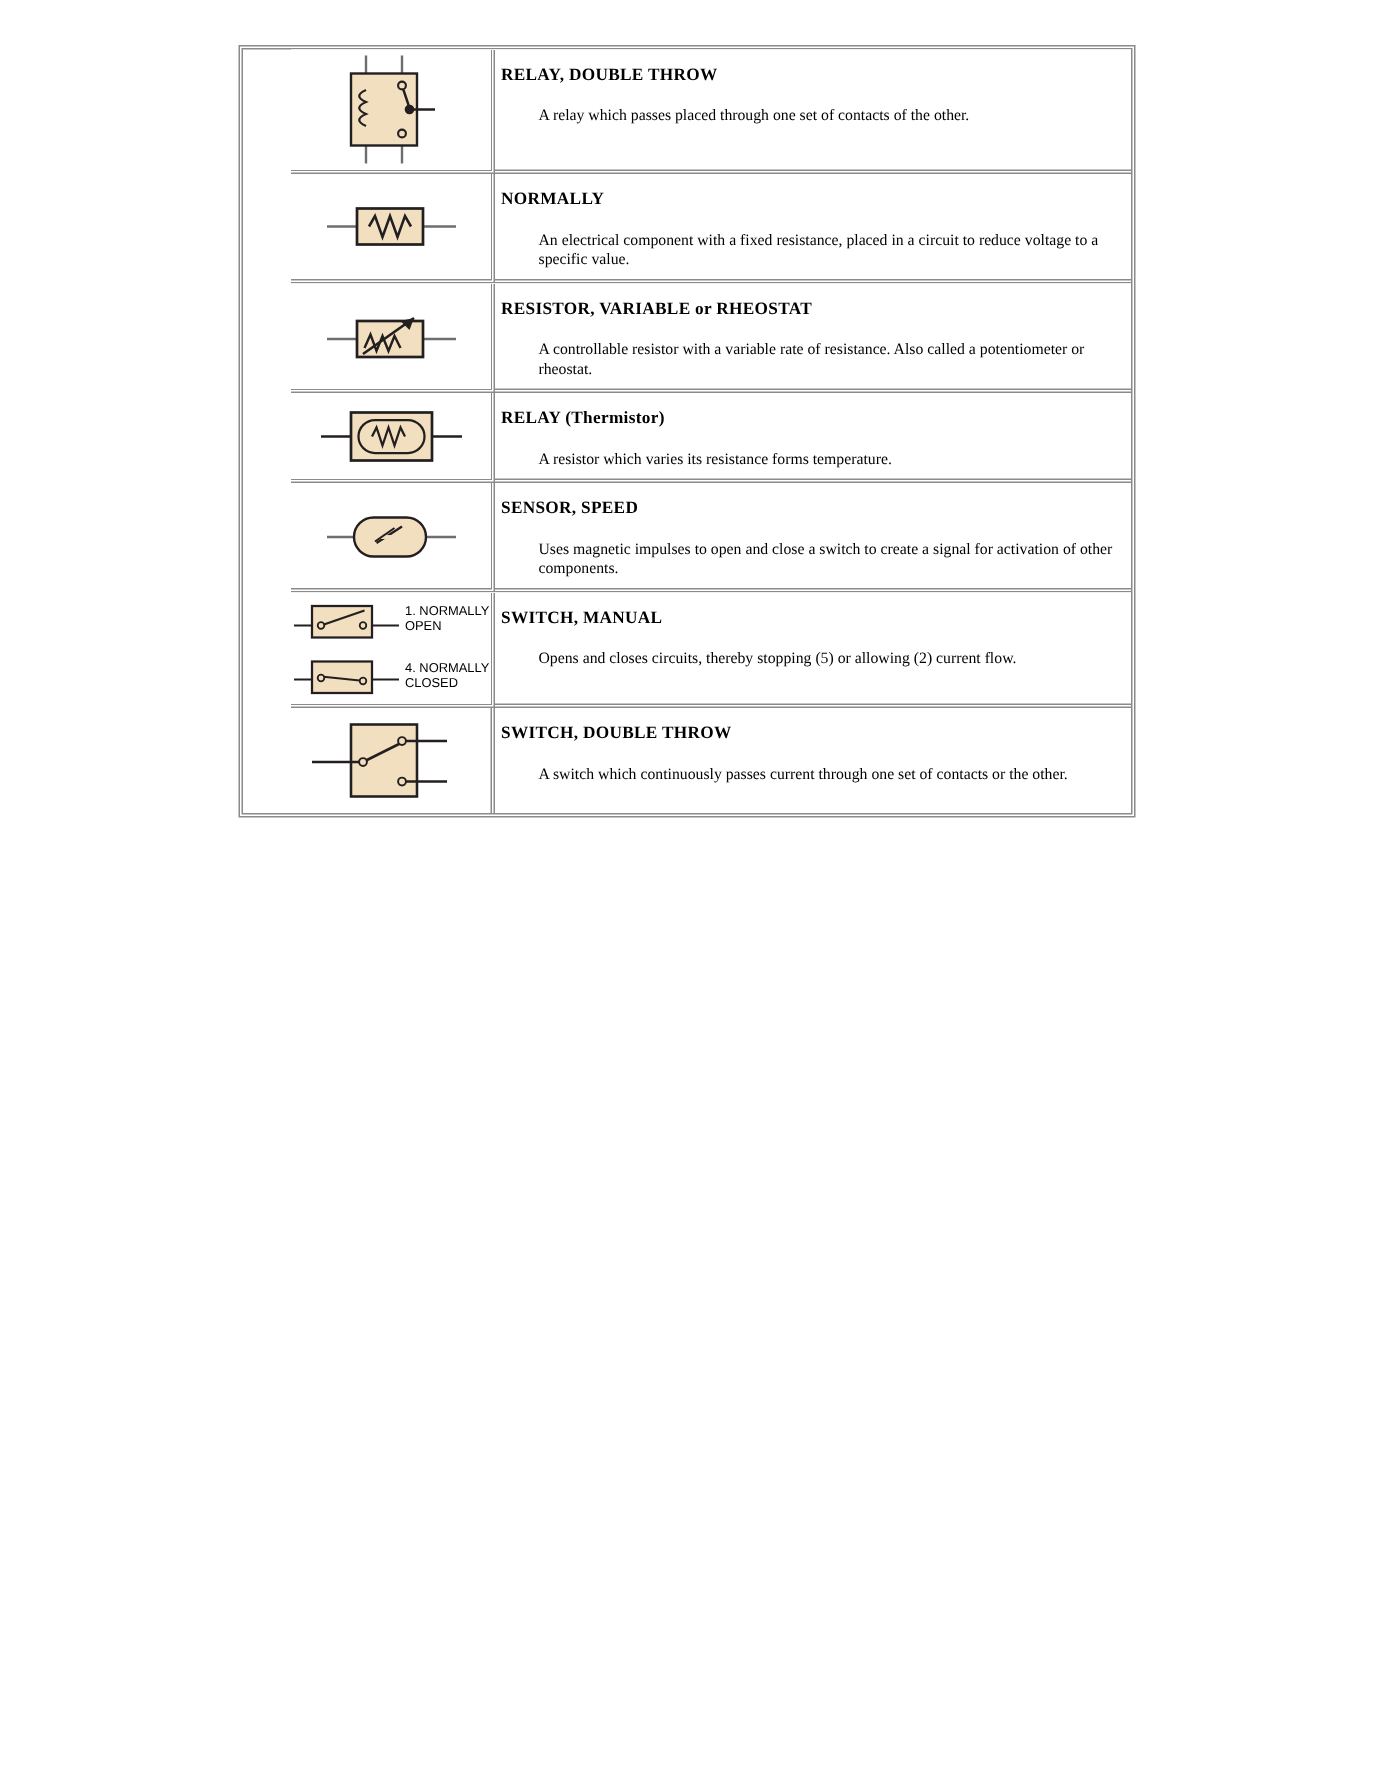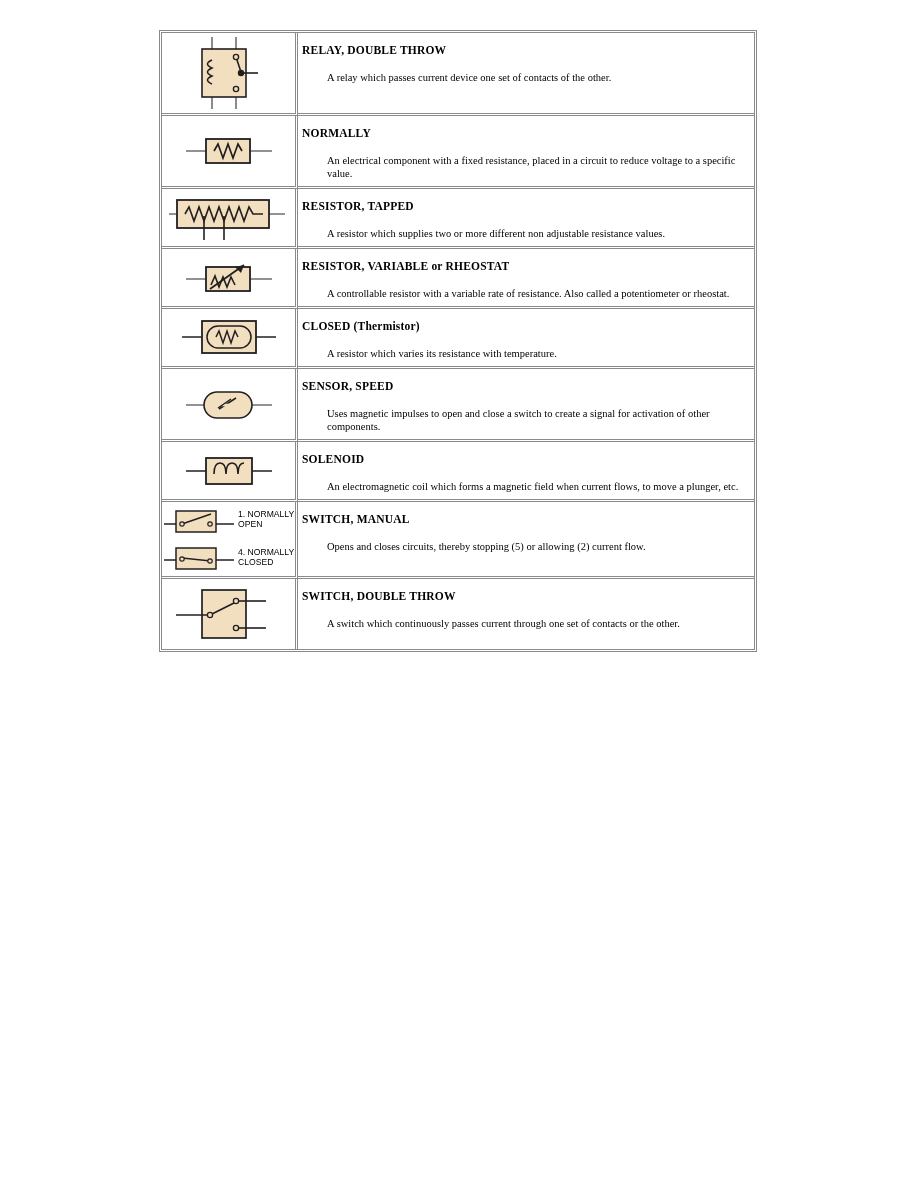--- a/index.html
+++ b/index.html
@@ -26,20 +26,21 @@
     left: 159px;
     top: 30px;
     width: 598px;
     border-collapse: separate;
     border-spacing: 0;
     border-left: 3px double #8a8a8a;
     border-top: 3px double #8a8a8a;
     border-right: 3px double #8a8a8a;
     border-bottom: 3px double #8a8a8a;
     background: #ffffff;
+    padding-left: 32px;
   }
   .symbol-table tr.row {
     background: #ffffff;
   }
   td.sym-cell {
     width: 133px;
     border-right: 3px double #8a8a8a;
     border-bottom: 3px double #8a8a8a;
     padding: 0;
     vertical-align: middle;
@@ -120,57 +121,40 @@
           <line x1="62" y1="24" x2="68" y2="42" stroke="#231f20" stroke-width="1.6"></line>
           <line x1="66" y1="40" x2="84" y2="40" stroke="#231f20" stroke-width="1.6"></line>
           <circle cx="62" cy="24" r="2.6" fill="#f2dfbf" stroke="#231f20" stroke-width="1.4"></circle>
           <circle cx="62" cy="56" r="2.6" fill="#f2dfbf" stroke="#231f20" stroke-width="1.4"></circle>
           <circle cx="67" cy="40" r="2.6" fill="#231f20" stroke="#231f20" stroke-width="1.2"></circle>
         </svg>
       </div>
     </td>
     <td class="desc-cell">
       <div class="term">RELAY, DOUBLE THROW</div>
-      <div class="desc">A relay which passes current device one set of contacts of the other.</div>
+      <div class="desc">A relay which passes placed through one set of contacts of the other.</div>
     </td>
   </tr>
 
   <tr class="row">
     <td class="sym-cell">
       <div class="sym-wrap">
         <svg width="110" height="46" viewBox="0 0 110 46">
           <line x1="12" y1="23" x2="98" y2="23" stroke="#6d6e71" stroke-width="1.6"></line>
           <rect x="32" y="11" width="44" height="24" fill="#f2dfbf" stroke="#231f20" stroke-width="1.8"></rect>
           <polyline points="40,23 44,16 49,30 54,16 59,30 64,16 68,23" fill="none" stroke="#231f20" stroke-width="1.7"></polyline>
         </svg>
       </div>
     </td>
     <td class="desc-cell">
       <div class="term">NORMALLY</div>
       <div class="desc">An electrical component with a fixed resistance, placed in a circuit to reduce voltage to a specific value.</div>
     </td>
   </tr>
 
-  <tr class="row">
-    <td class="sym-cell">
-      <div class="sym-wrap">
-        <svg width="124" height="56" viewBox="0 0 124 56">
-          <line x1="2" y1="24" x2="118" y2="24" stroke="#6d6e71" stroke-width="1.6"></line>
-          <rect x="10" y="10" width="92" height="28" fill="#f2dfbf" stroke="#231f20" stroke-width="1.8"></rect>
-          <polyline points="18,24 22,17 27,31 32,17 37,31 42,17 47,31 52,17 57,31 62,17 67,31 72,17 77,31 82,17 86,24 96,24" fill="none" stroke="#231f20" stroke-width="1.6"></polyline>
-          <line x1="37" y1="26" x2="37" y2="50" stroke="#231f20" stroke-width="1.6"></line>
-          <line x1="57" y1="26" x2="57" y2="50" stroke="#231f20" stroke-width="1.6"></line>
-        </svg>
-      </div>
-    </td>
-    <td class="desc-cell">
-      <div class="term">RESISTOR, TAPPED</div>
-      <div class="desc">A resistor which supplies two or more different non adjustable resistance values.</div>
-    </td>
-  </tr>
 
   <tr class="row">
     <td class="sym-cell">
       <div class="sym-wrap">
         <svg width="110" height="46" viewBox="0 0 110 46">
           <line x1="12" y1="25" x2="98" y2="25" stroke="#6d6e71" stroke-width="1.6"></line>
           <rect x="32" y="13" width="44" height="24" fill="#f2dfbf" stroke="#231f20" stroke-width="1.8"></rect>
           <polyline points="37,31 41,22 45,33 49,23 53,33 57,23 61,31" fill="none" stroke="#231f20" stroke-width="1.6"></polyline>
           <line x1="36" y1="35" x2="70" y2="11" stroke="#231f20" stroke-width="1.8"></line>
           <polygon points="70,11 61,13 67,19" fill="#231f20"></polygon>
@@ -188,22 +172,22 @@
       <div class="sym-wrap">
         <svg width="110" height="50" viewBox="0 0 110 50">
           <line x1="8" y1="25" x2="102" y2="25" stroke="#231f20" stroke-width="1.6"></line>
           <rect x="28" y="9" width="54" height="32" fill="#f2dfbf" stroke="#231f20" stroke-width="1.8"></rect>
           <rect x="33" y="14" width="44" height="22" rx="11" ry="11" fill="#f2dfbf" stroke="#231f20" stroke-width="1.5"></rect>
           <polyline points="42,25 45,19 49,31 53,19 57,31 61,19 64,25" fill="none" stroke="#231f20" stroke-width="1.5"></polyline>
         </svg>
       </div>
     </td>
     <td class="desc-cell">
-      <div class="term">CLOSED (Thermistor)</div>
-      <div class="desc">A resistor which varies its resistance with temperature.</div>
+      <div class="term">RELAY (Thermistor)</div>
+      <div class="desc">A resistor which varies its resistance forms temperature.</div>
     </td>
   </tr>
 
   <tr class="row">
     <td class="sym-cell">
       <div class="sym-wrap">
         <svg width="110" height="46" viewBox="0 0 110 46">
           <line x1="12" y1="24" x2="98" y2="24" stroke="#6d6e71" stroke-width="1.6"></line>
           <rect x="30" y="11" width="48" height="26" rx="13" ry="13" fill="#f2dfbf" stroke="#231f20" stroke-width="1.6"></rect>
           <line x1="45" y1="28" x2="62" y2="17" stroke="#231f20" stroke-width="1.5"></line>
@@ -212,35 +196,20 @@
         </svg>
       </div>
     </td>
     <td class="desc-cell">
       <div class="term">SENSOR, SPEED</div>
       <div class="desc">Uses magnetic impulses to open and close a switch to create a signal for activation of other components.</div>
     </td>
   </tr>
 
 
-  <tr class="row">
-    <td class="sym-cell">
-      <div class="sym-wrap">
-        <svg width="110" height="46" viewBox="0 0 110 46">
-          <line x1="12" y1="24" x2="98" y2="24" stroke="#231f20" stroke-width="1.6"></line>
-          <rect x="32" y="11" width="46" height="26" fill="#f2dfbf" stroke="#231f20" stroke-width="1.8"></rect>
-          <path d="M40 27 q0 -11 6 -11 q6 0 6 11 q0 -11 6 -11 q6 0 6 11 q0 -11 6 -11" fill="none" stroke="#231f20" stroke-width="1.6"></path>
-        </svg>
-      </div>
-    </td>
-    <td class="desc-cell">
-      <div class="term">SOLENOID</div>
-      <div class="desc">An electromagnetic coil which forms a magnetic field when current flows, to move a plunger, etc.</div>
-    </td>
-  </tr>
 
 
   <tr class="row">
     <td class="sym-cell">
       <div class="sw-rows">
         <div class="sw-line">
           <svg width="74" height="28" viewBox="0 0 74 28">
             <line x1="2" y1="18" x2="72" y2="18" stroke="#231f20" stroke-width="1.4"></line>
             <rect x="14" y="5" width="40" height="21" fill="#f2dfbf" stroke="#231f20" stroke-width="1.5"></rect>
             <line x1="20" y1="18" x2="49" y2="8" stroke="#231f20" stroke-width="1.5"></line>

